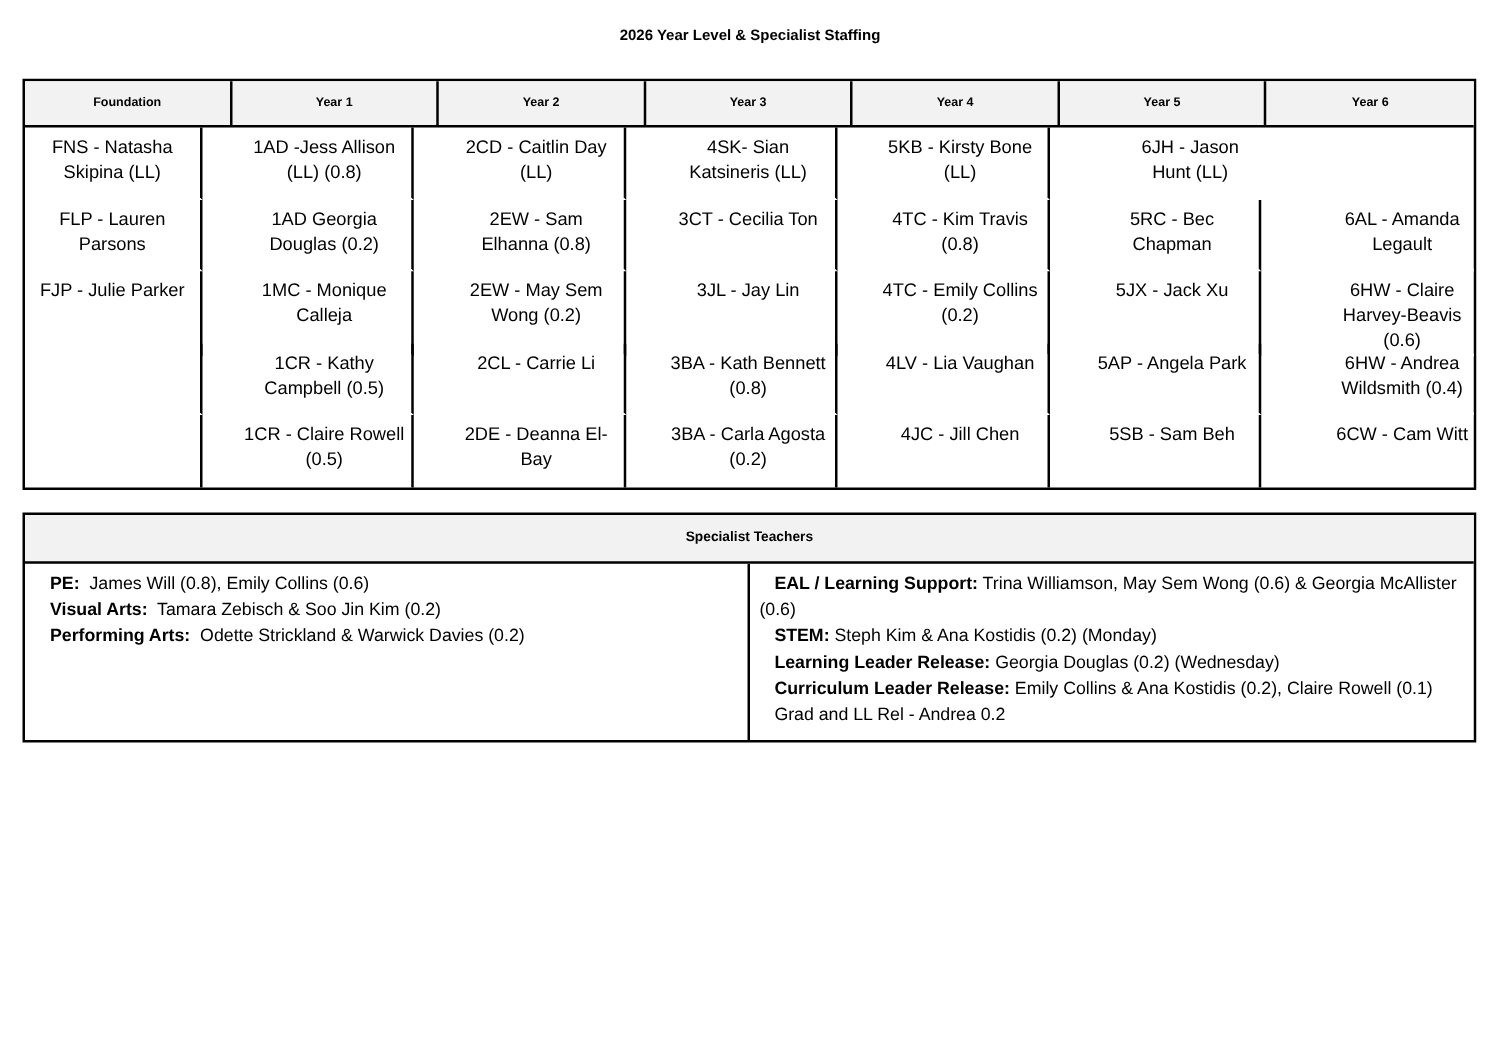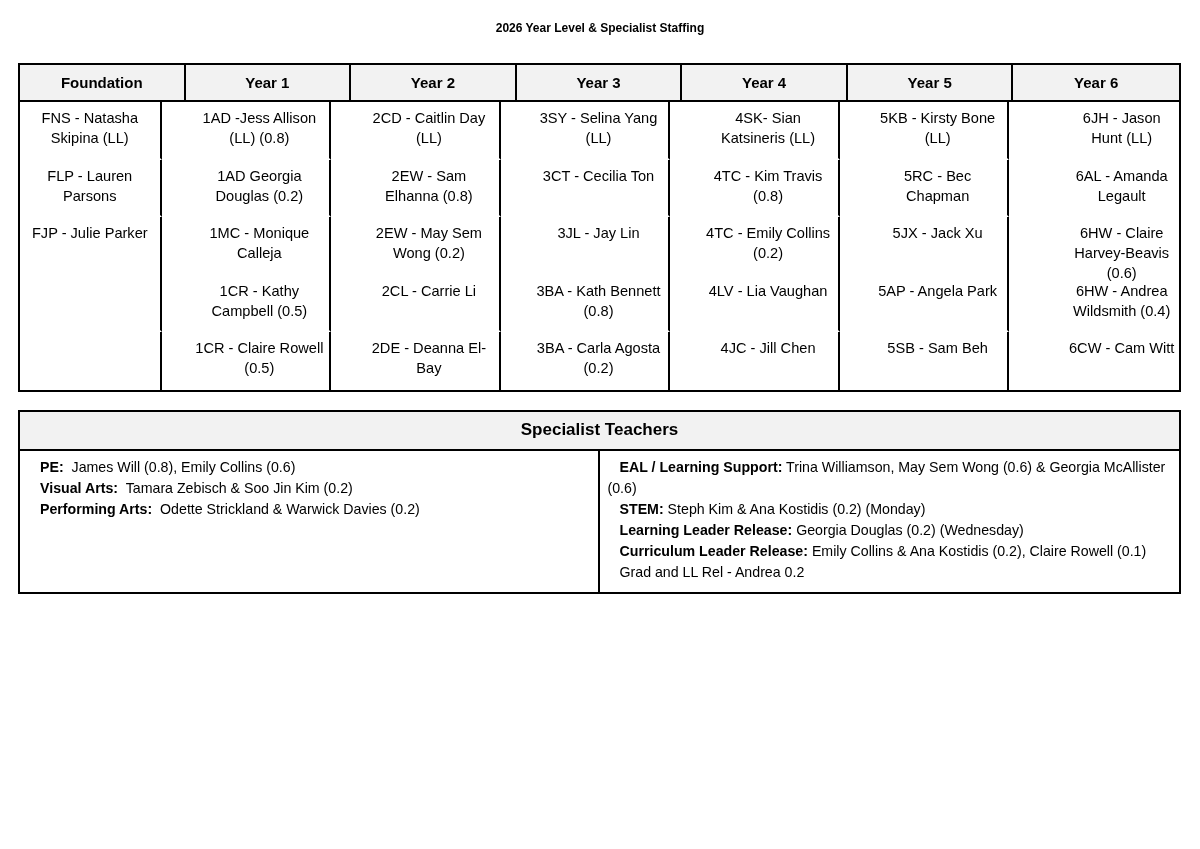--- a/index.html
+++ b/index.html
@@ -18,42 +18,42 @@
     margin-bottom: 28px;
   }
   .table-wrap { margin: 0 18px; width: 1163px; }
 
   
   .table-main { border: 2px solid #000; }
   .trow { display: grid; grid-template-columns: repeat(7, 1fr); }
   .thead-row { height: 37px; background: #f2f2f2; border-bottom: 2px solid #000; }
   .hcell {
     display: flex; align-items: center; justify-content: center;
-    font-weight: bold; font-size: 15px;
+    font-weight: bold; font-size: 10px;
     border-right: 2px solid #000;
   }
   .hcell:last-child { border-right: none; }
   .brow { height: 57.5px; gap: 28px; }
   .bcell {
     text-align: center;
     font-size: 14.6px;
     line-height: 20px;
     padding: 6px 4px 0 4px;
     border-right: 2px solid #000;
     border-bottom: 2px solid #ffffff; 
   }
   .bcell:last-child { border-right: none; padding-left: 31px; }
   .brow:last-child .bcell { border-bottom: none; }
 
   
   .table-spec { border: 2px solid #000; margin-top: 18px; }
   .spec-head {
     height: 39px; background: #f2f2f2; border-bottom: 2px solid #000;
     display: flex; align-items: center; justify-content: center;
-    font-weight: bold; font-size: 17px;
+    font-weight: bold; font-size: 11px;
   }
   .spec-body { display: grid; grid-template-columns: 1fr 1fr; min-height: 141px; }
   .spec-cell { padding: 6px 8px 8px 8px; }
   .spec-cell.left { border-right: 2px solid #000; }
   .spec-line { font-size: 14.2px; line-height: 21px; white-space: pre-wrap; }
   .spec-line b { font-weight: bold; margin-left: 12px; }
 </style>
 </head>
 <body>
 
@@ -69,21 +69,20 @@
       <div class="hcell">Year 3</div>
       <div class="hcell">Year 4</div>
       <div class="hcell">Year 5</div>
       <div class="hcell">Year 6</div>
     </div>
 
     <div class="trow brow">
       <div class="bcell">FNS - Natasha Skipina (LL)</div>
       <div class="bcell">1AD -Jess Allison (LL) (0.8)</div>
       <div class="bcell">2CD - Caitlin Day (LL)</div>
-      <div class="bcell">3SY - Selina Yang (LL)</div>
       <div class="bcell">4SK- Sian Katsineris (LL)</div>
       <div class="bcell">5KB - Kirsty Bone (LL)</div>
       <div class="bcell">6JH - Jason Hunt (LL)</div>
     </div>
 
     <div class="trow brow">
       <div class="bcell">FLP - Lauren Parsons</div>
       <div class="bcell">1AD Georgia Douglas (0.2)</div>
       <div class="bcell">2EW - Sam Elhanna (0.8)</div>
       <div class="bcell">3CT - Cecilia Ton</div>

